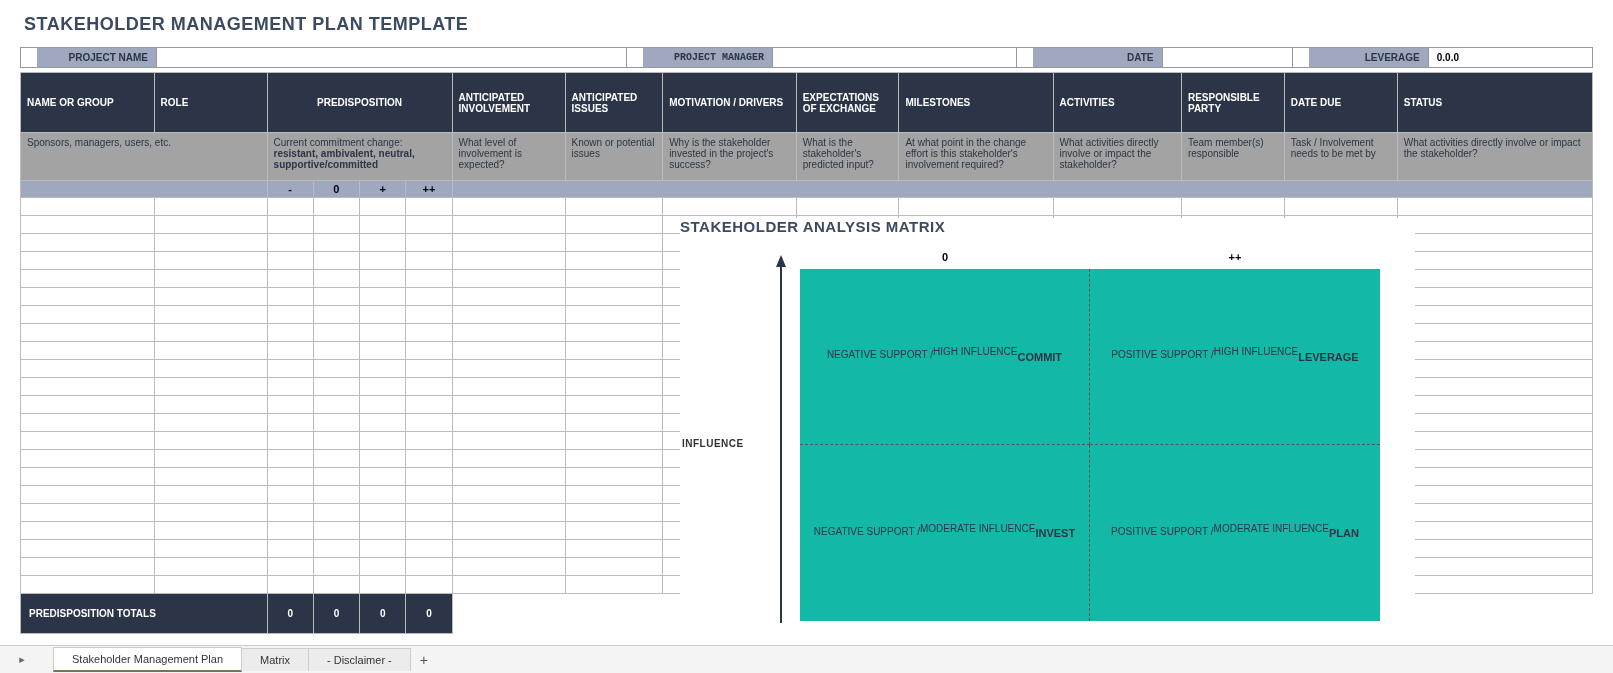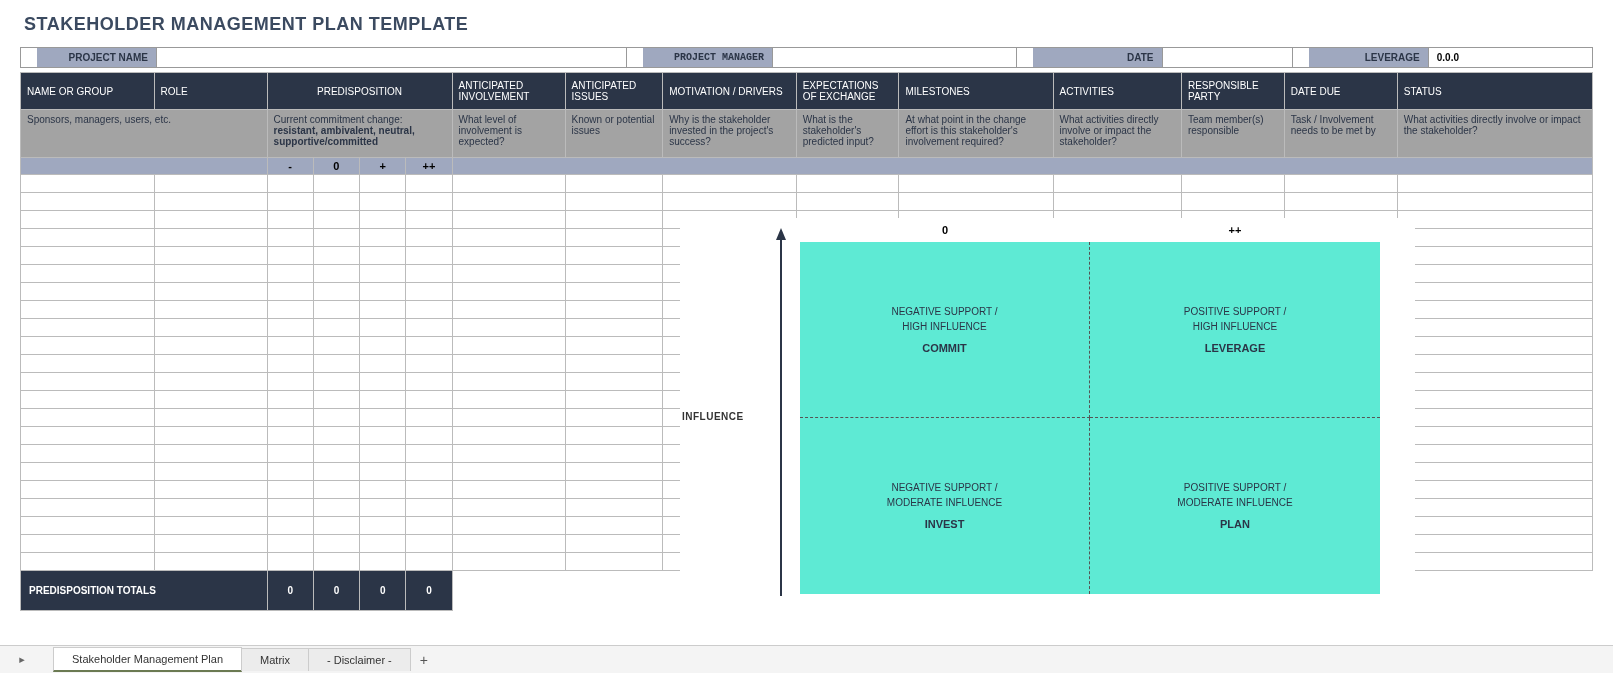--- a/index.html
+++ b/index.html
@@ -65,22 +65,22 @@
     border: 1px solid #bbb;
     font-size: 10px;
     vertical-align: top;
     padding: 4px 6px;
     overflow: hidden;
     text-align: left;
   }
   .main-table thead th {
     background: #2b3547;
     color: #fff;
-    font-weight: normal;
-    height: 37px;
+    font-weight: bold;
+    height: 60px;
     vertical-align: middle;
   }
   .main-table thead th.center { text-align: center; }
 
   .hint-row td {
     background: #a3a3a3;
     color: #2b3547;
     height: 48px;
   }
   .hint-row td b { font-weight: bold; }
@@ -141,23 +141,22 @@
     grid-template-columns: 1fr 1fr;
     grid-template-rows: auto 1fr 1fr;
   }
   .matrix-col-hdr {
     text-align: center;
     font-size: 11px;
     font-weight: bold;
     padding-bottom: 6px;
   }
   .quad {
-    background: #5eead4;
+    background: #14b8a6;
     display: flex;
-    flex-direction: column;
     align-items: center;
     justify-content: center;
     font-size: 10px;
     text-align: left;
     color: #2b3547;
   }
   .quad.q1 { border-right: 1px dashed #555; border-bottom: 1px dashed #555; }
   .quad.q2 { border-bottom: 1px dashed #555; }
   .quad.q3 { border-right: 1px dashed #555; }
   .quad .l1 { margin-bottom: 4px; }
@@ -662,20 +661,21 @@
       <td>0</td>
       <td>0</td>
       <td>0</td>
       <td>0</td>
       <td colspan="9" style="background:#fff;border:none"></td>
     </tr>
   </tbody>
 </table>
 
 <div class="matrix">
+  <div class="matrix-title">STAKEHOLDER ANALYSIS MATRIX</div>
   <div class="matrix-body">
     <div class="matrix-axis-label">INFLUENCE</div>
     <div class="matrix-arrow">
       <svg viewBox="0 0 14 370">
           <path d="M7 2 L12 14 L8 14 L8 370 L6 370 L6 14 L2 14 Z" fill="#2b3547"></path>
         </svg>
     </div>
     <div class="matrix-grid">
       <div class="matrix-col-hdr">0</div>
       <div class="matrix-col-hdr">++</div>

